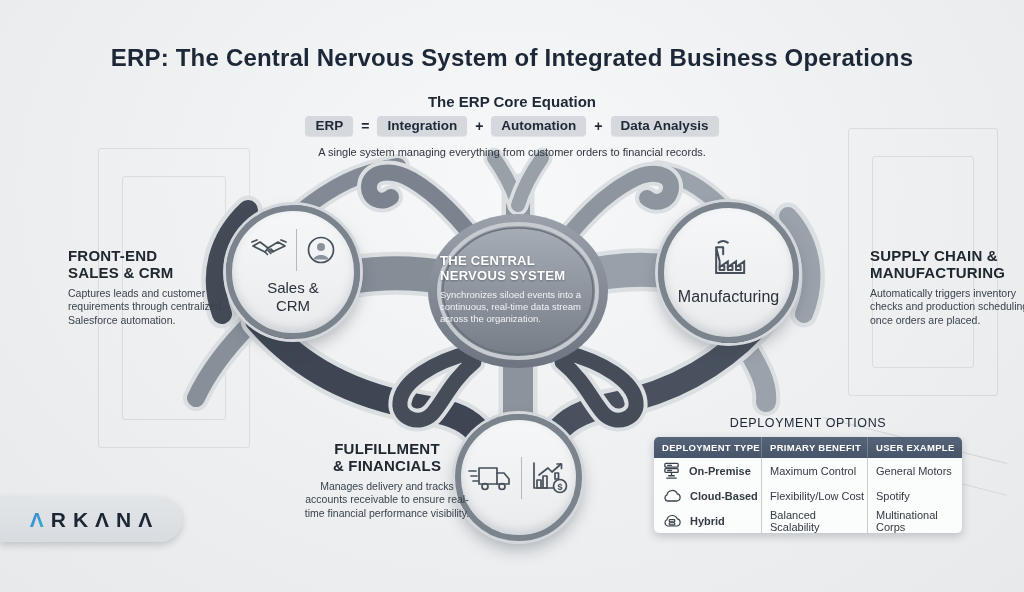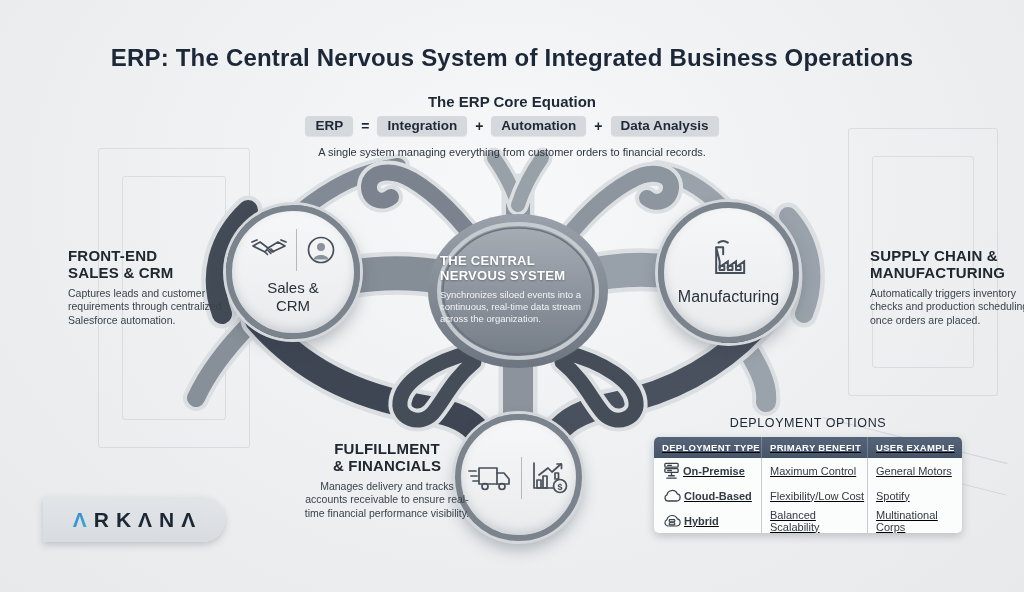--- a/index.html
+++ b/index.html
@@ -57,37 +57,37 @@
   .block-body { margin-top:5px; font-size:10.5px; color:#3a424b; line-height:1.32; }
   #block-frontend { left:68px; top:247px; width:168px; }
   #block-supply { left:870px; top:247px; width:178px; }
   #block-fulfillment { left:272px; top:440px; width:168px; text-align:center;margin-left:31px; }
 
   
   .deploy-title { position:absolute; left:654px; top:416px; width:308px; text-align:center;
     font-size:12.5px; font-weight:normal; color:#1d2633; letter-spacing:.6px; }
   .deploy-table { position:absolute; left:654px; top:437px; width:308px;
     border-radius:5px; overflow:hidden; box-shadow:0 3px 8px rgba(50,58,68,.25);
-    background:#fbfcfc;text-decoration:underline; }
+    background:#fbfcfc; }
   .t-row { display:grid; grid-template-columns:108px 106px 94px; }
   .t-head { background:linear-gradient(#56647a,#47556a); }
   .t-head .t-cell { color:#ffffff; font-size:9.5px; font-weight:bold; letter-spacing:.3px;
     padding:5px 0 5px 8px; border-right:1px solid rgba(255,255,255,.22); }
   .t-body .t-cell { font-size:11px; color:#333a43; padding:0 0 0 8px; height:25px;
     display:flex; align-items:center; border-right:1px solid #c7ccd2; }
   .t-cell:last-child { border-right:none; }
   .t-body:nth-child(odd) { background:#fbfcfc; }
   .row-alt { background:#e0e4e8; }
-  .type-cell { gap:2px; font-weight:bold; color:#20262e; }
+  .type-cell { gap:8px; font-weight:bold; color:#20262e; }
 
   
   .logo-pill { position:absolute; left:0; top:497px; width:182px; height:45px;
     background:linear-gradient(#e2e5e8,#d8dce0); border-radius:0 23px 23px 0;
     box-shadow:0 3px 7px rgba(70,78,88,.25);
-    display:flex; align-items:center; justify-content:center;margin-left:43px; }
+    display:flex; align-items:center; justify-content:center; }
   .logo-text { font-size:21px; font-weight:bold; letter-spacing:7px; color:#1c2734;
     padding-left:7px; }
   .logo-first { background:linear-gradient(135deg,#3a7bd5,#35c0c9);
     -webkit-background-clip:text; background-clip:text; color:transparent; }
 </style>
 </head>
 <body>
 
 <div class="canvas">
 

